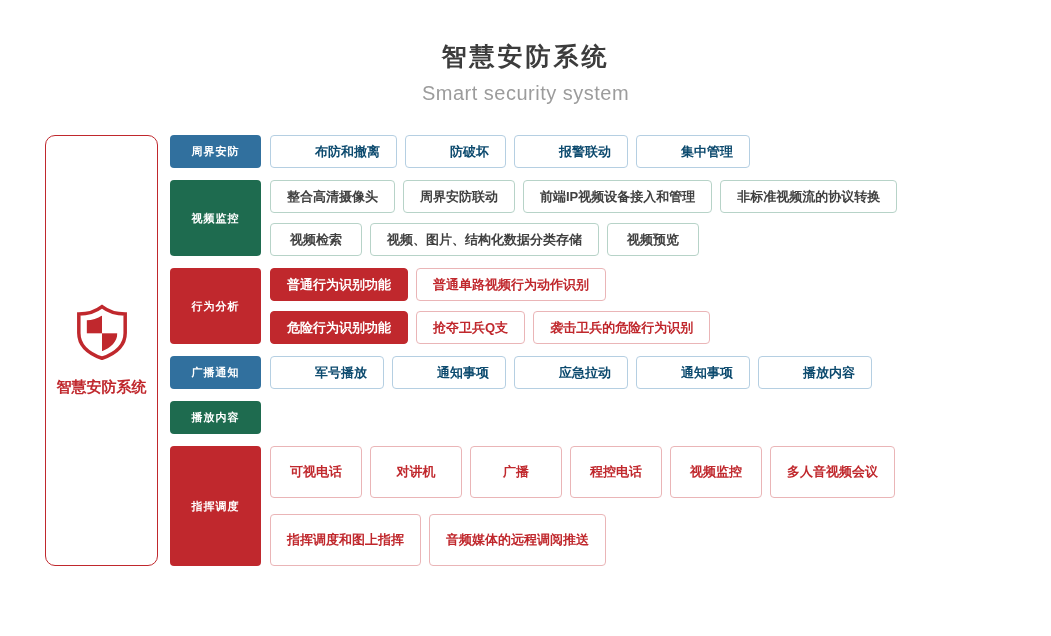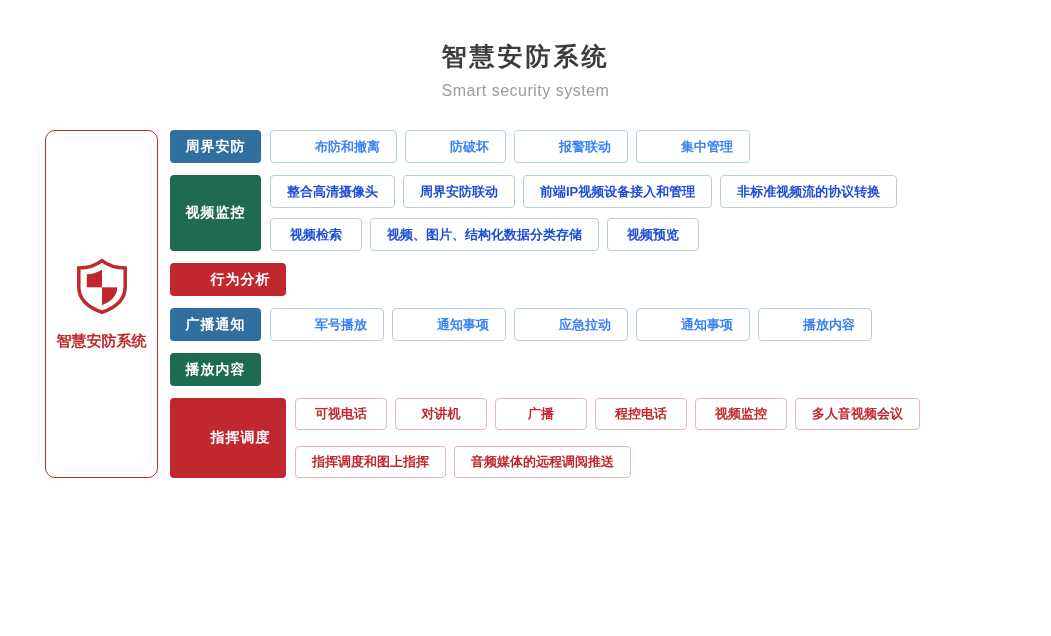--- a/index.html
+++ b/index.html
@@ -2,53 +2,53 @@
 <html><head>
 <meta charset="utf-8">
 <style>
   html,body { margin:0; padding:0; background:#ffffff; }
   .page {
     position:relative; width:1051px; height:636px; background:#ffffff;
     font-family:Liberation Sans, sans-serif; overflow:hidden;
   }
   .header { text-align:center; padding-top:40px; }
   .title { font-size:25px; font-weight:bold; color:#3c3c3c; letter-spacing:3px; }
-  .subtitle { font-size:16px; color:#9c9c9c; margin-top:9px; letter-spacing:0.5px; }
+  .subtitle { font-size:20px; color:#9c9c9c; margin-top:9px; letter-spacing:0.5px; }
 
   .diagram { display:flex; align-items:stretch; margin:30px 0 0 45px; }
 
   .left-panel {
     width:113px; box-sizing:border-box; border:1px solid #c0282d; border-radius:10px;
     display:flex; flex-direction:column; align-items:center; justify-content:center;
     gap:14px; margin-right:12px; background:#ffffff;
   }
   .left-panel .label { color:#c0282d; font-size:15px; font-weight:bold; }
 
   .sections { display:flex; flex-direction:column; gap:12px; }
   .section { display:flex; align-items:stretch; gap:9px; }
   .tab {
-    width:91px; min-height:33px; border-radius:4px; color:#ffffff; font-size:14px;
+    width:91px; min-height:33px; border-radius:4px; color:#ffffff; font-size:11px;
     font-weight:bold; display:flex; align-items:center; justify-content:center;
     letter-spacing:1px; flex:0 0 91px;
   }
   .lines { display:flex; flex-direction:column; gap:10px; justify-content:center; }
   .line { display:flex; gap:8px; }
   .chip {
     min-width:92px; height:33px; box-sizing:border-box; border:1px solid; border-radius:4px;
     background:#ffffff; display:flex; align-items:center; justify-content:center;
     padding:0 16px; font-size:13px; font-weight:bold; white-space:nowrap;
   }
   .s-blue  .tab { background:#31709e; }
   .s-green .tab { background:#1e6b4f; }
-  .s-red   .tab { background:#c0282d;padding-left:25px; }
-  .s-blue  .chip { color:#3b82f6; border-color:#b5cfe2;padding-left:44px; }
-  .s-green .chip { color:#1d4ed8; border-color:#b7d3c8; }
+  .s-red   .tab { background:#c0282d; }
+  .s-blue  .chip { color:#0c4a6e; border-color:#b5cfe2;padding-left:44px; }
+  .s-green .chip { color:#404040; border-color:#b7d3c8; }
   .s-red   .chip { color:#c0282d; border-color:#eab5b7; }
   .s-red   .chip.filled { background:#c0282d; color:#ffffff; border-color:#c0282d; }
-  .s-zhd   .chip { height:32px; }
+  .s-zhd   .chip { height:52px; }
   .s-zhd   .lines { gap:16px; }
 </style>
 </head>
 <body>
 
 <div class="page">
 
   <div class="header">
     <div class="title">智慧安防系统</div>
     <div class="subtitle">Smart security system</div>
@@ -98,20 +98,31 @@
           <div class="line">
             <div class="chip">视频检索</div>
             <div class="chip">视频、图片、结构化数据分类存储</div>
             <div class="chip">视频预览</div>
           </div>
         </div>
       </div>
 
       <div class="section s-red">
         <div class="tab">行为分析</div>
+        <div class="lines">
+          <div class="line">
+            <div class="chip filled">普通行为识别功能</div>
+            <div class="chip">普通单路视频行为动作识别</div>
+          </div>
+          <div class="line">
+            <div class="chip filled">危险行为识别功能</div>
+            <div class="chip">抢夺卫兵Q支</div>
+            <div class="chip">袭击卫兵的危险行为识别</div>
+          </div>
+        </div>
       </div>
 
       <div class="section s-blue">
         <div class="tab">广播通知</div>
         <div class="lines">
           <div class="line">
             <div class="chip">军号播放</div>
             <div class="chip">通知事项</div>
             <div class="chip">应急拉动</div>
             <div class="chip">通知事项</div>

